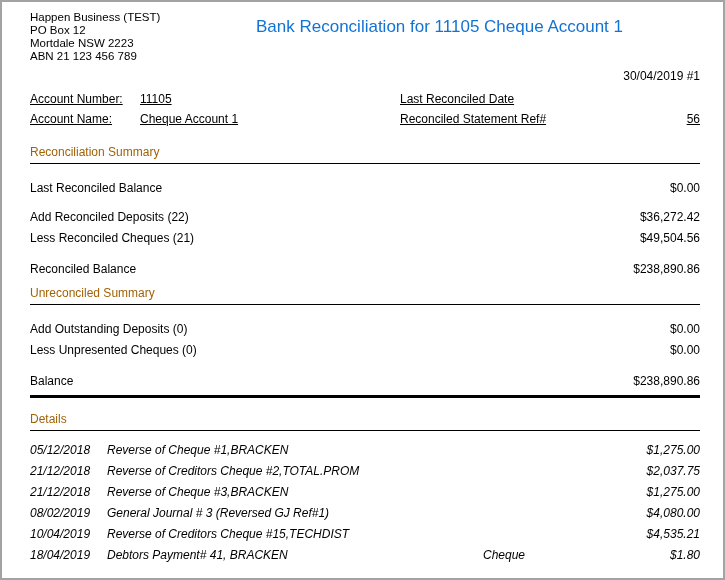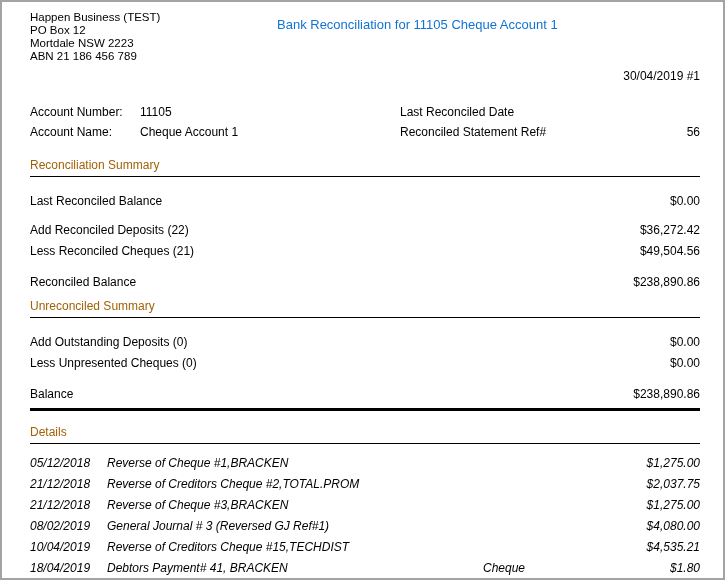--- a/index.html
+++ b/index.html
@@ -14,30 +14,30 @@
     overflow: hidden;
     font-family: "Liberation Sans", sans-serif;
     font-size: 12px;
     color: #000000;
   }
 
   
   .company { margin-top: 9px; line-height: 13px; font-size: 11.5px; }
   .report-title {
     position: absolute;
-    left: 275px;
+    left: 254px;
     top: 15px;
-    font-size: 13px;
+    font-size: 17px;
     color: #1173d4;
     white-space: nowrap;
   }
   .date-line { margin-top: 6px; text-align: right; line-height: 14px; }
 
   
-  .account-grid { display: flex; margin-top: 19px; }
+  .account-grid { display: flex; margin-top: 6px; text-decoration: underline; }
   .account-left { width: 370px; }
   .account-right { flex: 1; }
   .acct-row { display: flex; line-height: 20px; }
   .acct-label { width: 110px; }
   .acct-row-right { display: flex; justify-content: space-between; line-height: 20px; }
 
   
   .section-heading {
     color: #a16207;
     padding-bottom: 4px;
@@ -62,21 +62,21 @@
 </style>
 </head>
 <body>
 
 <div class="page">
 
   <div class="company">
     <div>Happen Business (TEST)</div>
     <div>PO Box 12</div>
     <div>Mortdale NSW 2223</div>
-    <div>ABN 21 186 456 789</div>
+    <div>ABN 21 123 456 789</div>
   </div>
 
   <div class="report-title">Bank Reconciliation for 11105 Cheque Account 1</div>
 
   <div class="date-line">30/04/2019 #1</div>
 
   <div class="account-grid">
     <div class="account-left">
       <div class="acct-row">
         <span class="acct-label">Account Number:</span>

